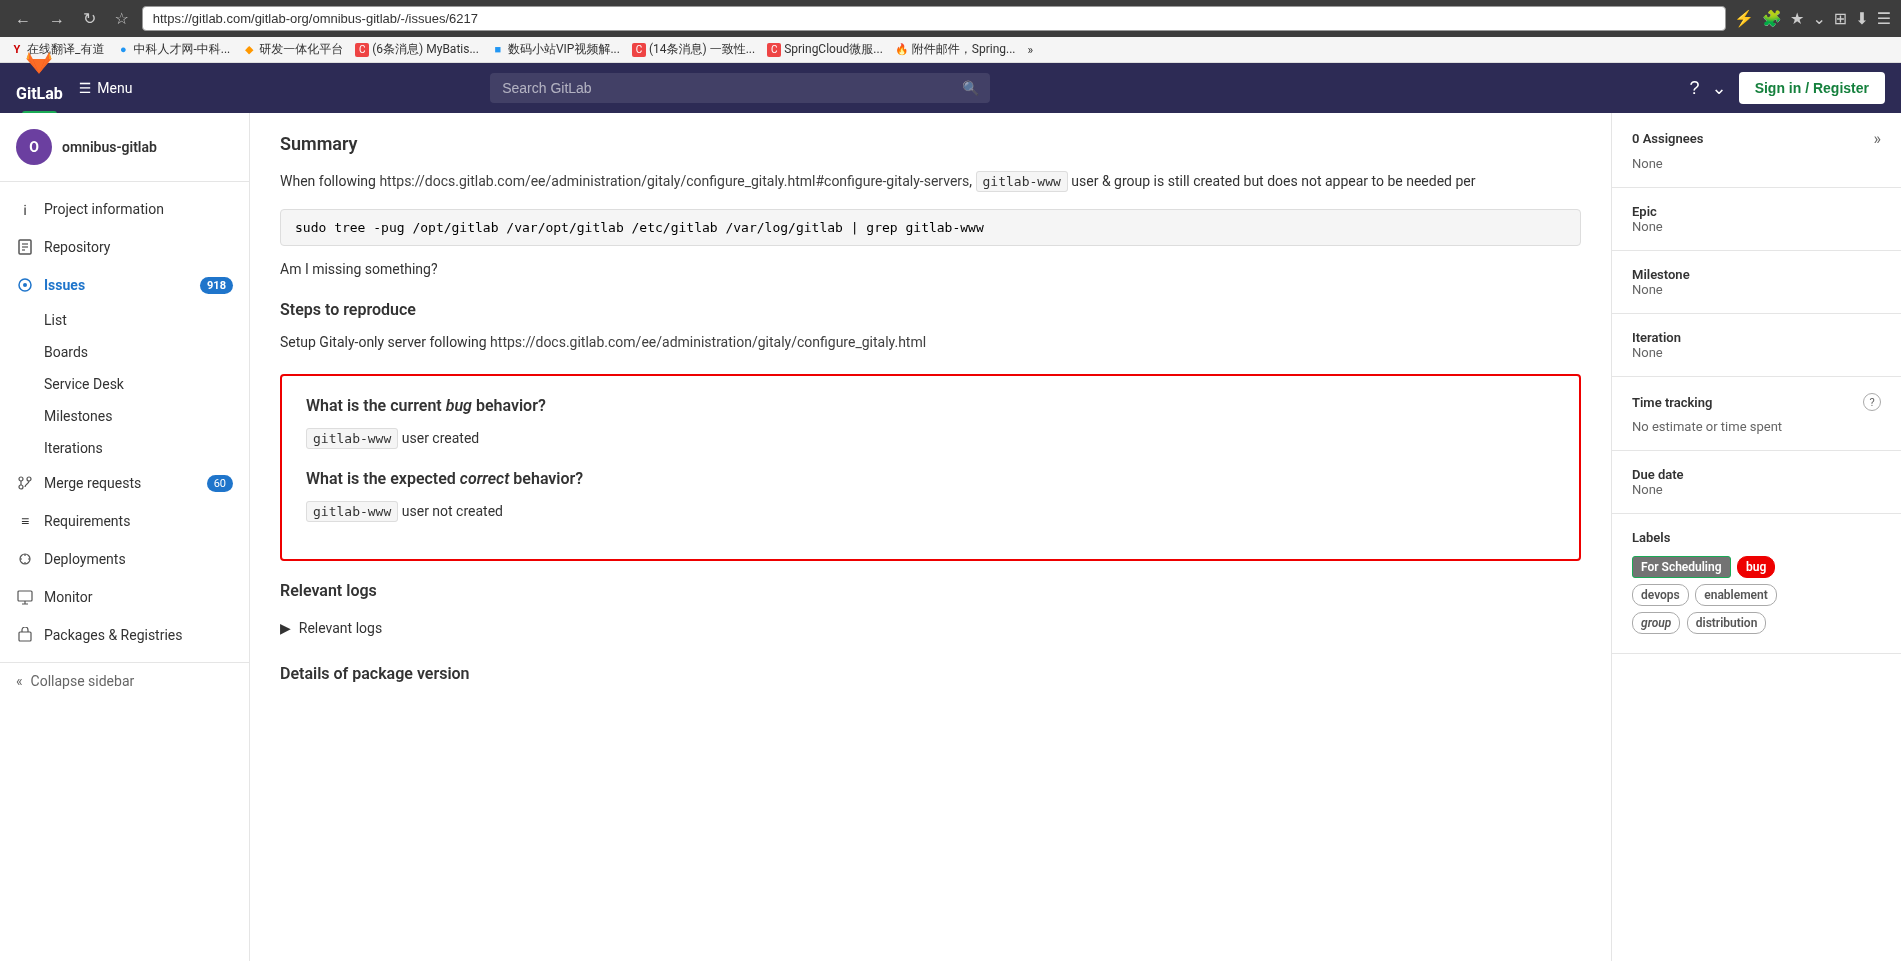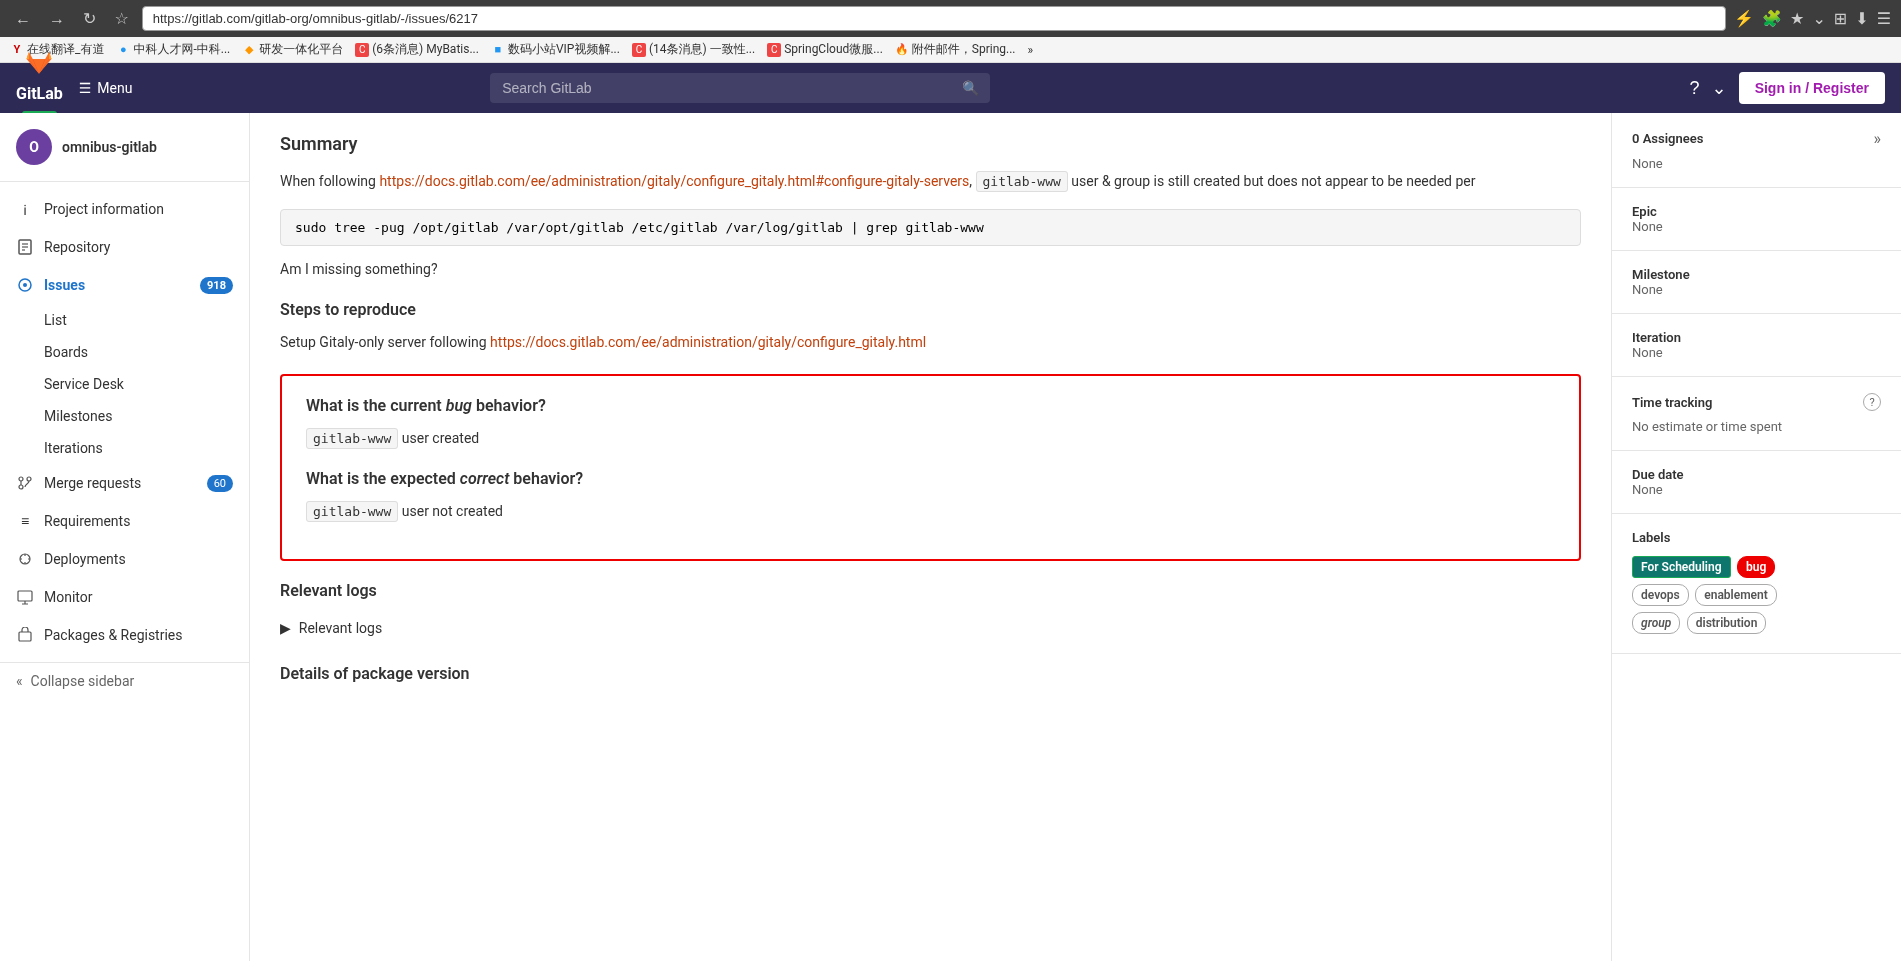--- a/index.html
+++ b/index.html
@@ -135,21 +135,21 @@
       color: #fff;
       background: none;
       border: none;
       cursor: pointer;
       font-size: 18px;
       display: flex;
       align-items: center;
     }
     .signin-btn {
       background: #fff;
-      color: #a21caf;
+      color: #15803d;
       border: none;
       padding: 8px 16px;
       border-radius: 4px;
       font-weight: bold;
       cursor: pointer;
       font-size: 14px;
       white-space: nowrap;
     }
 
     
@@ -258,21 +258,21 @@
     }
 
     .content-text {
       font-size: 14px;
       color: #333;
       line-height: 1.6;
       margin-bottom: 16px;
     }
 
     .inline-link {
-      color: #c2410c;
+      color: #404040;
       text-decoration: none;
     }
 
     .code-inline {
       background: #f5f5f5;
       border: 1px solid #ddd;
       border-radius: 3px;
       padding: 2px 6px;
       font-family: monospace;
       font-size: 13px;
@@ -363,21 +363,21 @@
       display: inline-flex;
       align-items: center;
       padding: 3px 8px;
       border-radius: 3px;
       font-size: 12px;
       font-weight: 600;
       color: #fff;
       margin: 3px 3px 3px 0;
     }
 
-    .label-for-scheduling { background: #0f766e; border: 1px solid #1aaa55; }
+    .label-for-scheduling { background: #737373; border: 1px solid #1aaa55; }
     .label-bug { background: #e00; border: 1px solid #e00; border-radius: 10px; }
     .label-devops { background: #fff; border: 1px solid #aaa; color: #555; border-radius: 10px; }
     .label-enablement { background: #fff; border: 1px solid #aaa; color: #555; border-radius: 10px; }
     .label-group { background: #fff; border: 1px solid #aaa; color: #555; border-radius: 10px; font-style: italic; }
     .label-distribution { background: #fff; border: 1px solid #aaa; color: #555; border-radius: 10px; }
 
     .help-icon {
       display: inline-flex;
       align-items: center;
       justify-content: center;

